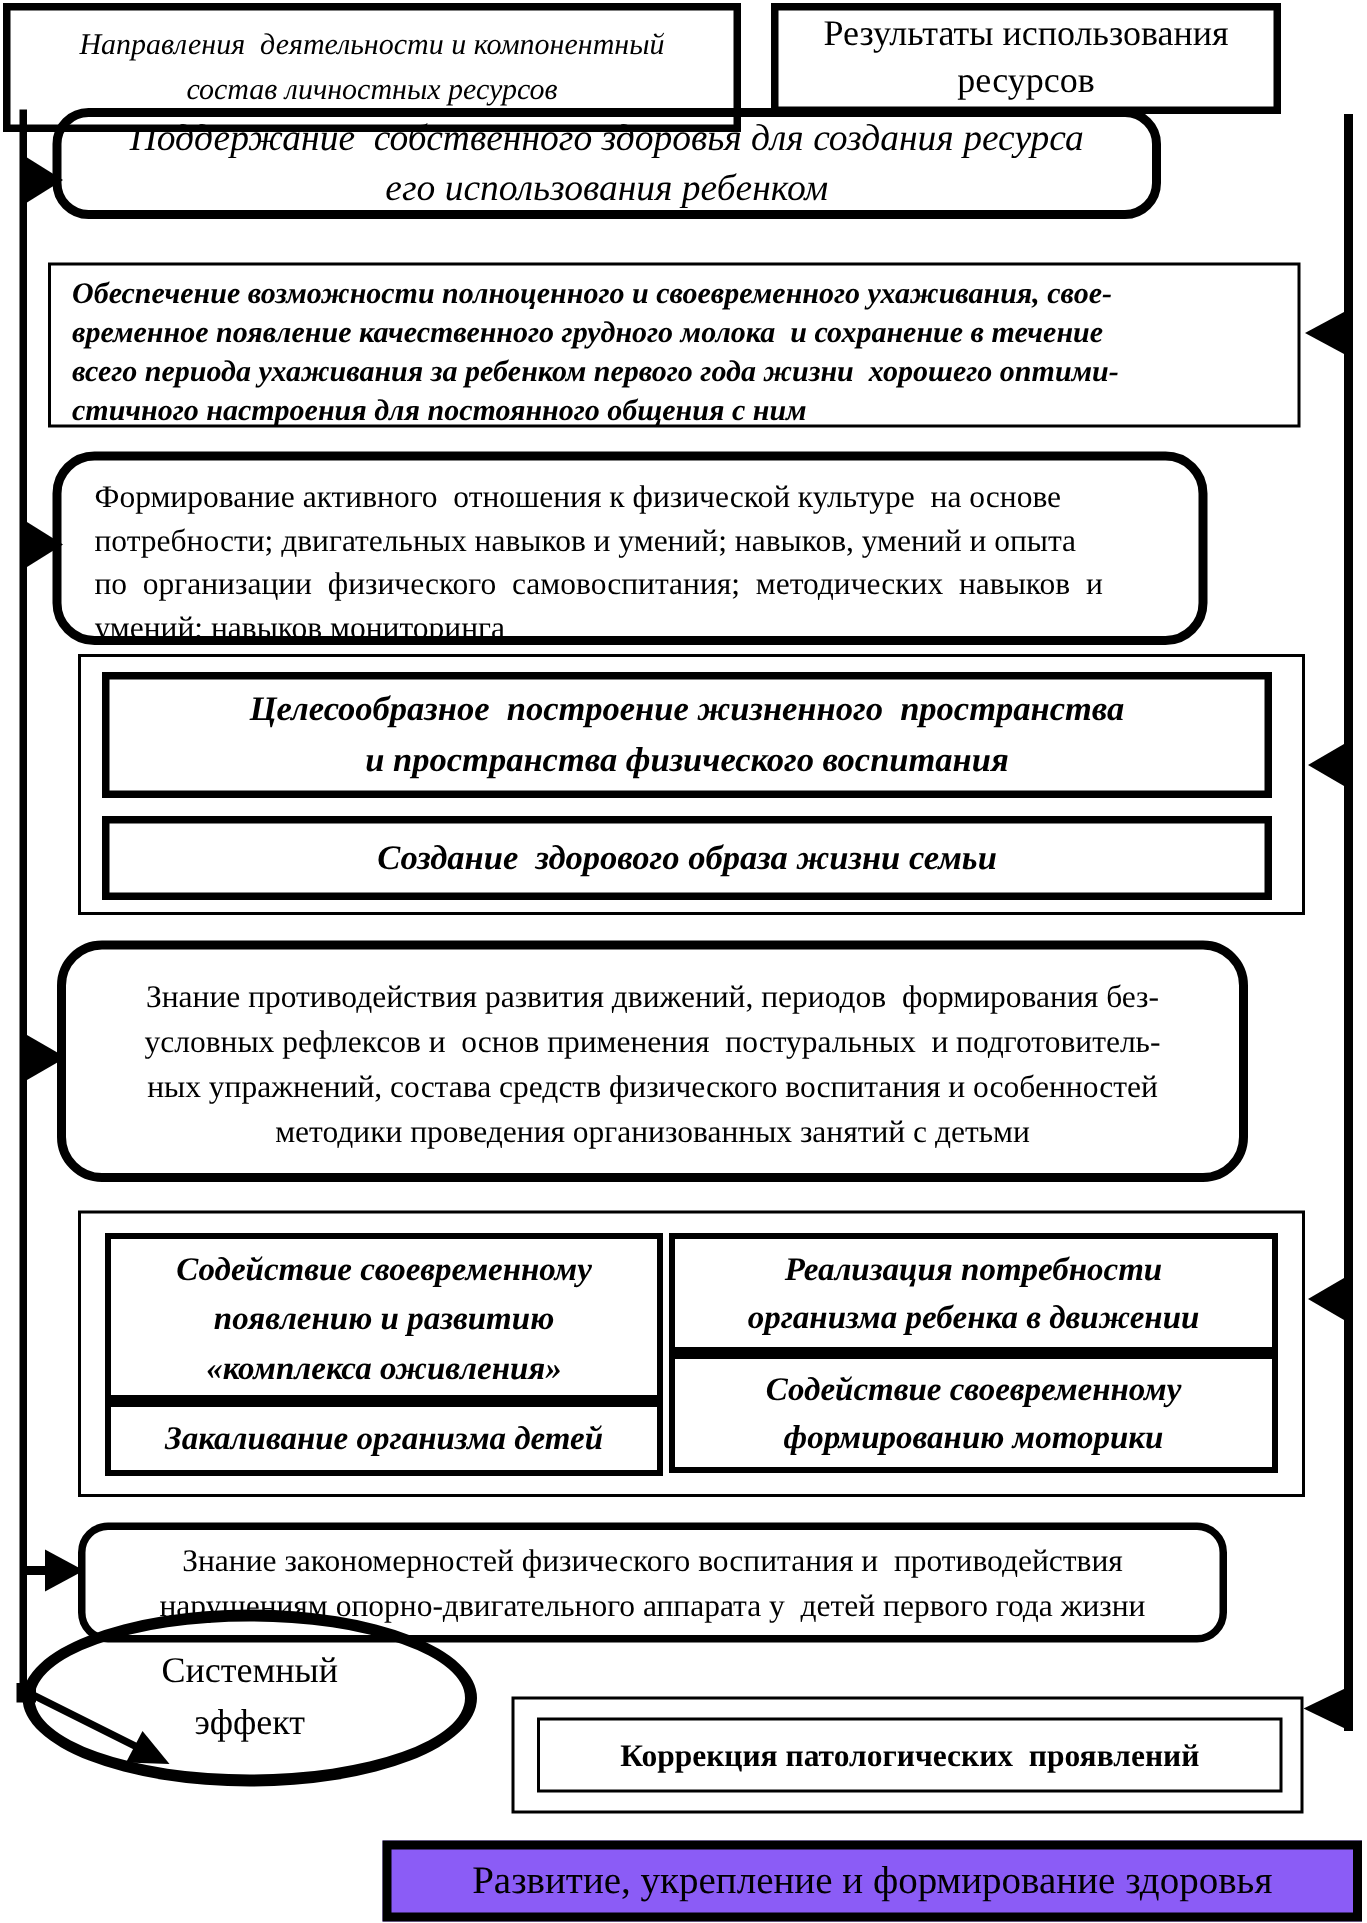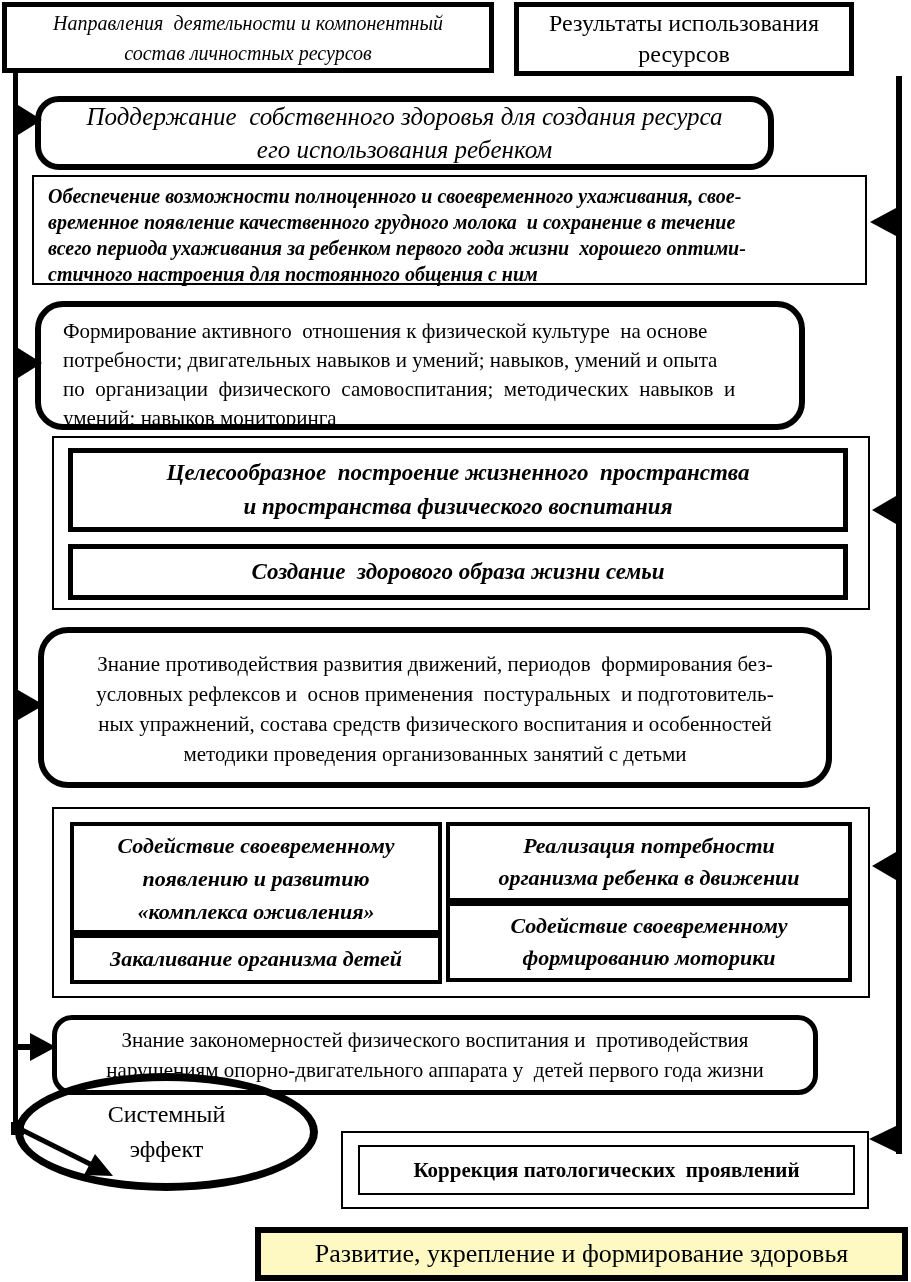--- a/index.html
+++ b/index.html
@@ -35,31 +35,31 @@
     <polygon points="896,208 896,236 870,222" fill="#000"></polygon>
     <polygon points="896,496 896,524 872,510" fill="#000"></polygon>
     <polygon points="896,852 896,880 872,866" fill="#000"></polygon>
     <polygon points="898,1125 898,1153 869,1139" fill="#000"></polygon>
 
     <rect x="11" y="1122" width="13" height="13" fill="#000"></rect>
     <line x1="18" y1="1128" x2="92" y2="1165" stroke="#000" stroke-width="5"></line>
     <polygon points="113,1176 84,1175 95,1154" fill="#000"></polygon>
   </svg>
 
-  <div class="abs thick flexc" style="left:2px;top:2px;width:492px;height:71px;">
+  <div class="abs thick flexc" style="left:2px;top:2px;width:492px;height:86px;">
     <div class="txt it" style="font-size:20px;line-height:30px;">Направления  деятельности и компонентный
 состав личностных ресурсов</div>
   </div>
 
   <div class="abs thick flexc" style="left:514px;top:2px;width:340px;height:74px;">
     <div class="txt" style="font-size:24px;line-height:31px;">Результаты использования
 ресурсов</div>
   </div>
 
-  <div class="abs round flexc" style="left:35px;top:96px;width:739px;height:74px;border-radius:24px;">
+  <div class="abs round flexc" style="left:35px;top:72px;width:739px;height:74px;border-radius:24px;">
     <div class="txt it" style="font-size:25px;line-height:33px;">Поддержание  собственного здоровья для создания ресурса
 его использования ребенком</div>
   </div>
 
   <div class="abs thin" style="left:32px;top:175px;width:835px;height:110px;padding:6px 10px 0 14px;">
     <div class="txt-left bi" style="font-size:20px;line-height:26px;">Обеспечение возможности полноценного и своевременного ухаживания, свое-
 временное появление качественного грудного молока  и сохранение в течение
 всего периода ухаживания за ребенком первого года жизни  хорошего оптими-
 стичного настроения для постоянного общения с ним</div>
   </div>
@@ -111,21 +111,21 @@
     <div class="txt" style="font-size:21px;line-height:30px;">Знание закономерностей физического воспитания и  противодействия
 нарушениям опорно-двигательного аппарата у  детей первого года жизни</div>
   </div>
 
   <div class="abs thin" style="left:341px;top:1131px;width:528px;height:78px;">
     <div class="abs thin flexc" style="left:15px;top:12px;width:497px;height:50px;">
       <div class="txt b" style="font-size:21px;">Коррекция патологических  проявлений</div>
     </div>
   </div>
 
-  <div class="abs flexc" style="left:255px;top:1227px;width:653px;height:54px;border:6px solid #000;background:#fef9c3;">
+  <div class="abs flexc" style="left:255px;top:1227px;width:653px;height:54px;border:6px solid #000;background:#8b5cf6;">
     <div class="txt" style="font-size:26px;">Развитие, укрепление и формирование здоровья</div>
   </div>
 
   <div class="abs flexc" style="left:15px;top:1073px;width:303px;height:118px;border:8px solid #000;border-radius:50%;">
     <div class="txt" style="font-size:24px;line-height:35px;">Системный
 эффект</div>
   </div>
 
 </div>
 

